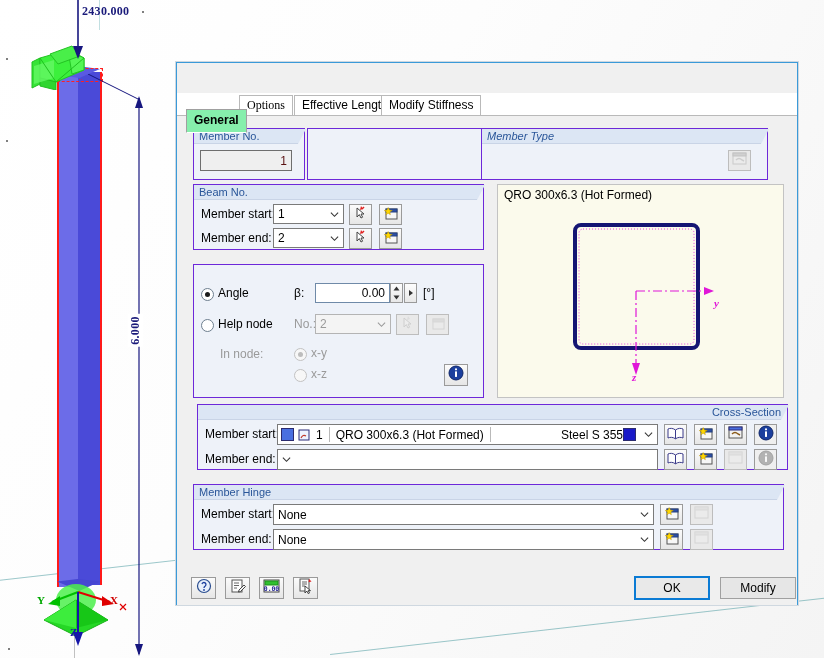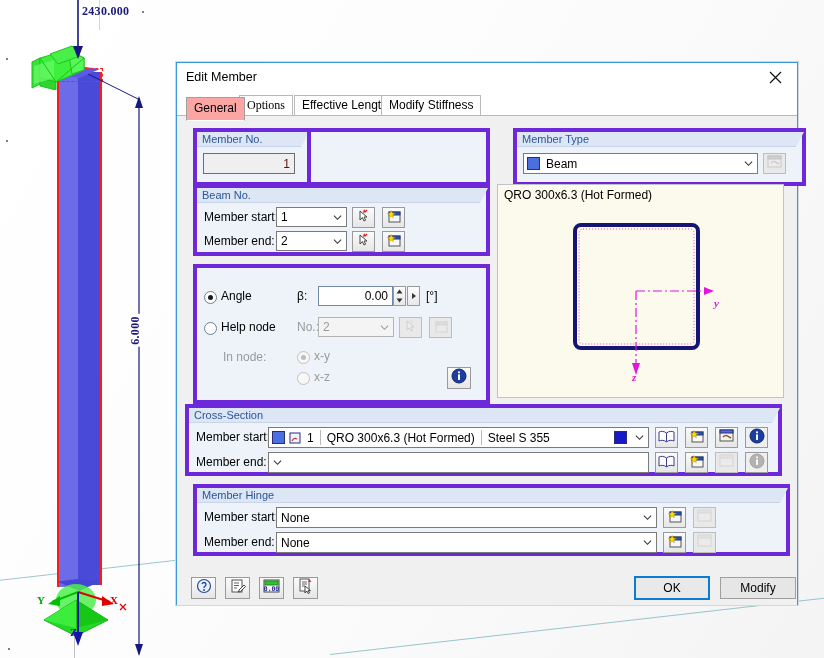--- a/index.html
+++ b/index.html
@@ -34,28 +34,28 @@
   #titlebar .title{position:absolute;left:9px;top:7px;font-size:12.5px;color:#000;}
   #closebtn{position:absolute;right:0;top:0;width:44px;height:29px;
     display:flex;align-items:center;justify-content:center;cursor:default;background:#ffffff;}
   #closebtn svg{display:block;}
 
   
   #tabstrip{position:absolute;left:0;top:30px;width:620px;height:22px;background:#ffffff;}
   .tab{position:absolute;top:2px;height:20px;line-height:19px;padding:0 7px;
     font-size:12px;color:#000;background:#ffffff;border:1px solid #b9b9b9;
     border-bottom:none;}
-  .tab.active{top:4px;height:22px;line-height:21px;background:#fca5a5;border-color:#a0a0a0;
-    border-bottom:1px solid #ffffff;z-index:3;font-weight:normal;}
+  .tab.active{top:16px;height:22px;line-height:21px;background:#86efac;border-color:#a0a0a0;
+    border-bottom:1px solid #ffffff;z-index:3;font-weight:bold;}
 
   #tabbody{position:absolute;left:0;top:52px;width:620px;height:489px;background:#f0f0f0;
     border-top:1px solid #b9b9b9;}
 
   
-  .grp{position:absolute;background:#eef2f9;border:4px solid #6d28d9;}
+  .grp{position:absolute;background:#eef2f9;border:1px solid #6d28d9;}
   .grp > .hdr{position:absolute;left:0;top:0;height:15px;
     background:#dce6f4;color:#2a5699;font-size:11px;padding:1px 0 0 5px;
     border-bottom:1px solid #c9d4e6;box-sizing:border-box;}
   .grp > .hdr:after{content:"";position:absolute;right:-8px;top:0;width:0;height:0;
     border-left:8px solid #dce6f4;border-bottom:15px solid transparent;}
 
   .lbl{position:absolute;font-size:12px;color:#000;}
   .lbl.dim{color:#9a9a9a;}
 
   
@@ -202,58 +202,41 @@
       <path d="M84,26 l6,6 M90,26 l-6,6" stroke="#e00000" stroke-width="1.2"></path>
     </svg>
   </div>
   <div class="axlabel" style="left:37px;top:594px;color:#00a800;">Y</div>
   <div class="axlabel" style="left:110px;top:594px;color:#d00000;">X</div>
   <div class="axlabel" style="left:70px;top:626px;color:#1515a8;">Z</div>
 </div>
 
 <div id="dialog">
 
-  <div id="titlebar">
-    <div class="title">Edit Member</div>
-    <div id="closebtn">
-      <svg width="13" height="13" viewBox="0 0 13 13">
-        <path d="M1,1 L12,12 M12,1 L1,12" stroke="#111" stroke-width="1.2" fill="none"></path>
-      </svg>
-    </div>
-  </div>
 
   <div id="tabstrip">
     <div class="tab active" style="left:9px;"><span>General</span></div>
     <div class="tab" style="left:62px;font-family:Liberation Serif, serif;"><span>Options</span></div>
     <div class="tab" style="left:117px;"><span>Effective Lengths</span></div>
     <div class="tab" style="left:204px;"><span>Modify Stiffness</span></div>
   </div>
 
   <div id="tabbody">
 
     <div class="grp" style="left:16px;top:12px;width:110px;height:50px;">
       <div class="hdr" style="width:104px;">Member No.</div>
       <div class="field ro" style="left:6px;top:21px;width:92px;height:21px;">
         <span class="val right" style="color:#5a1010;">1</span>
       </div>
     </div>
 
     <div class="grp" style="left:130px;top:12px;width:175px;height:50px;"></div>
 
-    <div class="grp" style="left:336px;top:12px;width:285px;height:50px;">
+    <div class="grp" style="left:304px;top:12px;width:285px;height:50px;font-style:italic;">
       <div class="hdr" style="width:279px;">Member Type</div>
-      <div class="combo" style="left:6px;top:21px;width:235px;height:21px;">
-        <span class="swatch" style="width:13px;height:13px;margin-left:3px;background:#4a6fe0;"></span>
-        <span class="txt" style="padding-left:6px;">Beam</span>
-        <span class="arrow">
-          <svg class="chev" viewBox="0 0 10 10">
-              <path d="M1,3 L5,7 L9,3" stroke="#333" stroke-width="1.2" fill="none"></path>
-            </svg>
-        </span>
-      </div>
       <div class="tbtn off" style="left:246px;top:21px;">
         <span class="ico">
           <svg width="16" height="14" viewBox="0 0 16 14">
             <rect x="1" y="1" width="13" height="11" fill="#f2f2f2" stroke="#555"></rect>
             <rect x="1" y="1" width="13" height="3" fill="#4a6fe0" stroke="#2d2d7a"></rect>
             <path d="M4,8 q3,-3 6,0 l2,1" stroke="#8a5a1a" stroke-width="1.4" fill="none"></path>
           </svg>
         </span>
       </div>
     </div>
@@ -399,21 +382,21 @@
         <line x1="138" y1="86" x2="208" y2="86" stroke="#e016d8" stroke-width="1.2" stroke-dasharray="9,3,2,3"></line>
         <polygon points="216,86 206,82 206,90" fill="#e016d8"></polygon>
 
         <line x1="138" y1="86" x2="138" y2="160" stroke="#e016d8" stroke-width="1.2" stroke-dasharray="9,3,2,3"></line>
         <polygon points="138,170 134,158 142,158" fill="#e016d8"></polygon>
       </svg>
       <div class="axlabel" style="left:216px;top:112px;color:#e016d8;font-style:italic;">y</div>
       <div class="axlabel" style="left:134px;top:186px;color:#e016d8;font-style:italic;">z</div>
     </div>
 
-    <div class="grp" style="left:8px;top:288px;width:589px;height:64px;">
+    <div class="grp" style="left:20px;top:288px;width:589px;height:64px;text-align:right;">
       <div class="hdr" style="width:583px;">Cross-Section</div>
 
       <div class="lbl" style="left:7px;top:22px;">Member start:</div>
       <div class="combo" style="left:79px;top:19px;width:381px;height:21px;">
         <span class="swatch" style="width:13px;height:13px;margin-left:3px;background:#4a6fe0;"></span>
         <span style="margin-left:4px;display:flex;">
           <svg width="12" height="12" viewBox="0 0 12 12">
             <rect x="1" y="1" width="10" height="10" fill="#eef2ff" stroke="#2d2d7a"></rect>
             <path d="M3,9 q2,-4 5,-2" stroke="#c0392b" stroke-width="1.2" fill="none"></path>
           </svg>

